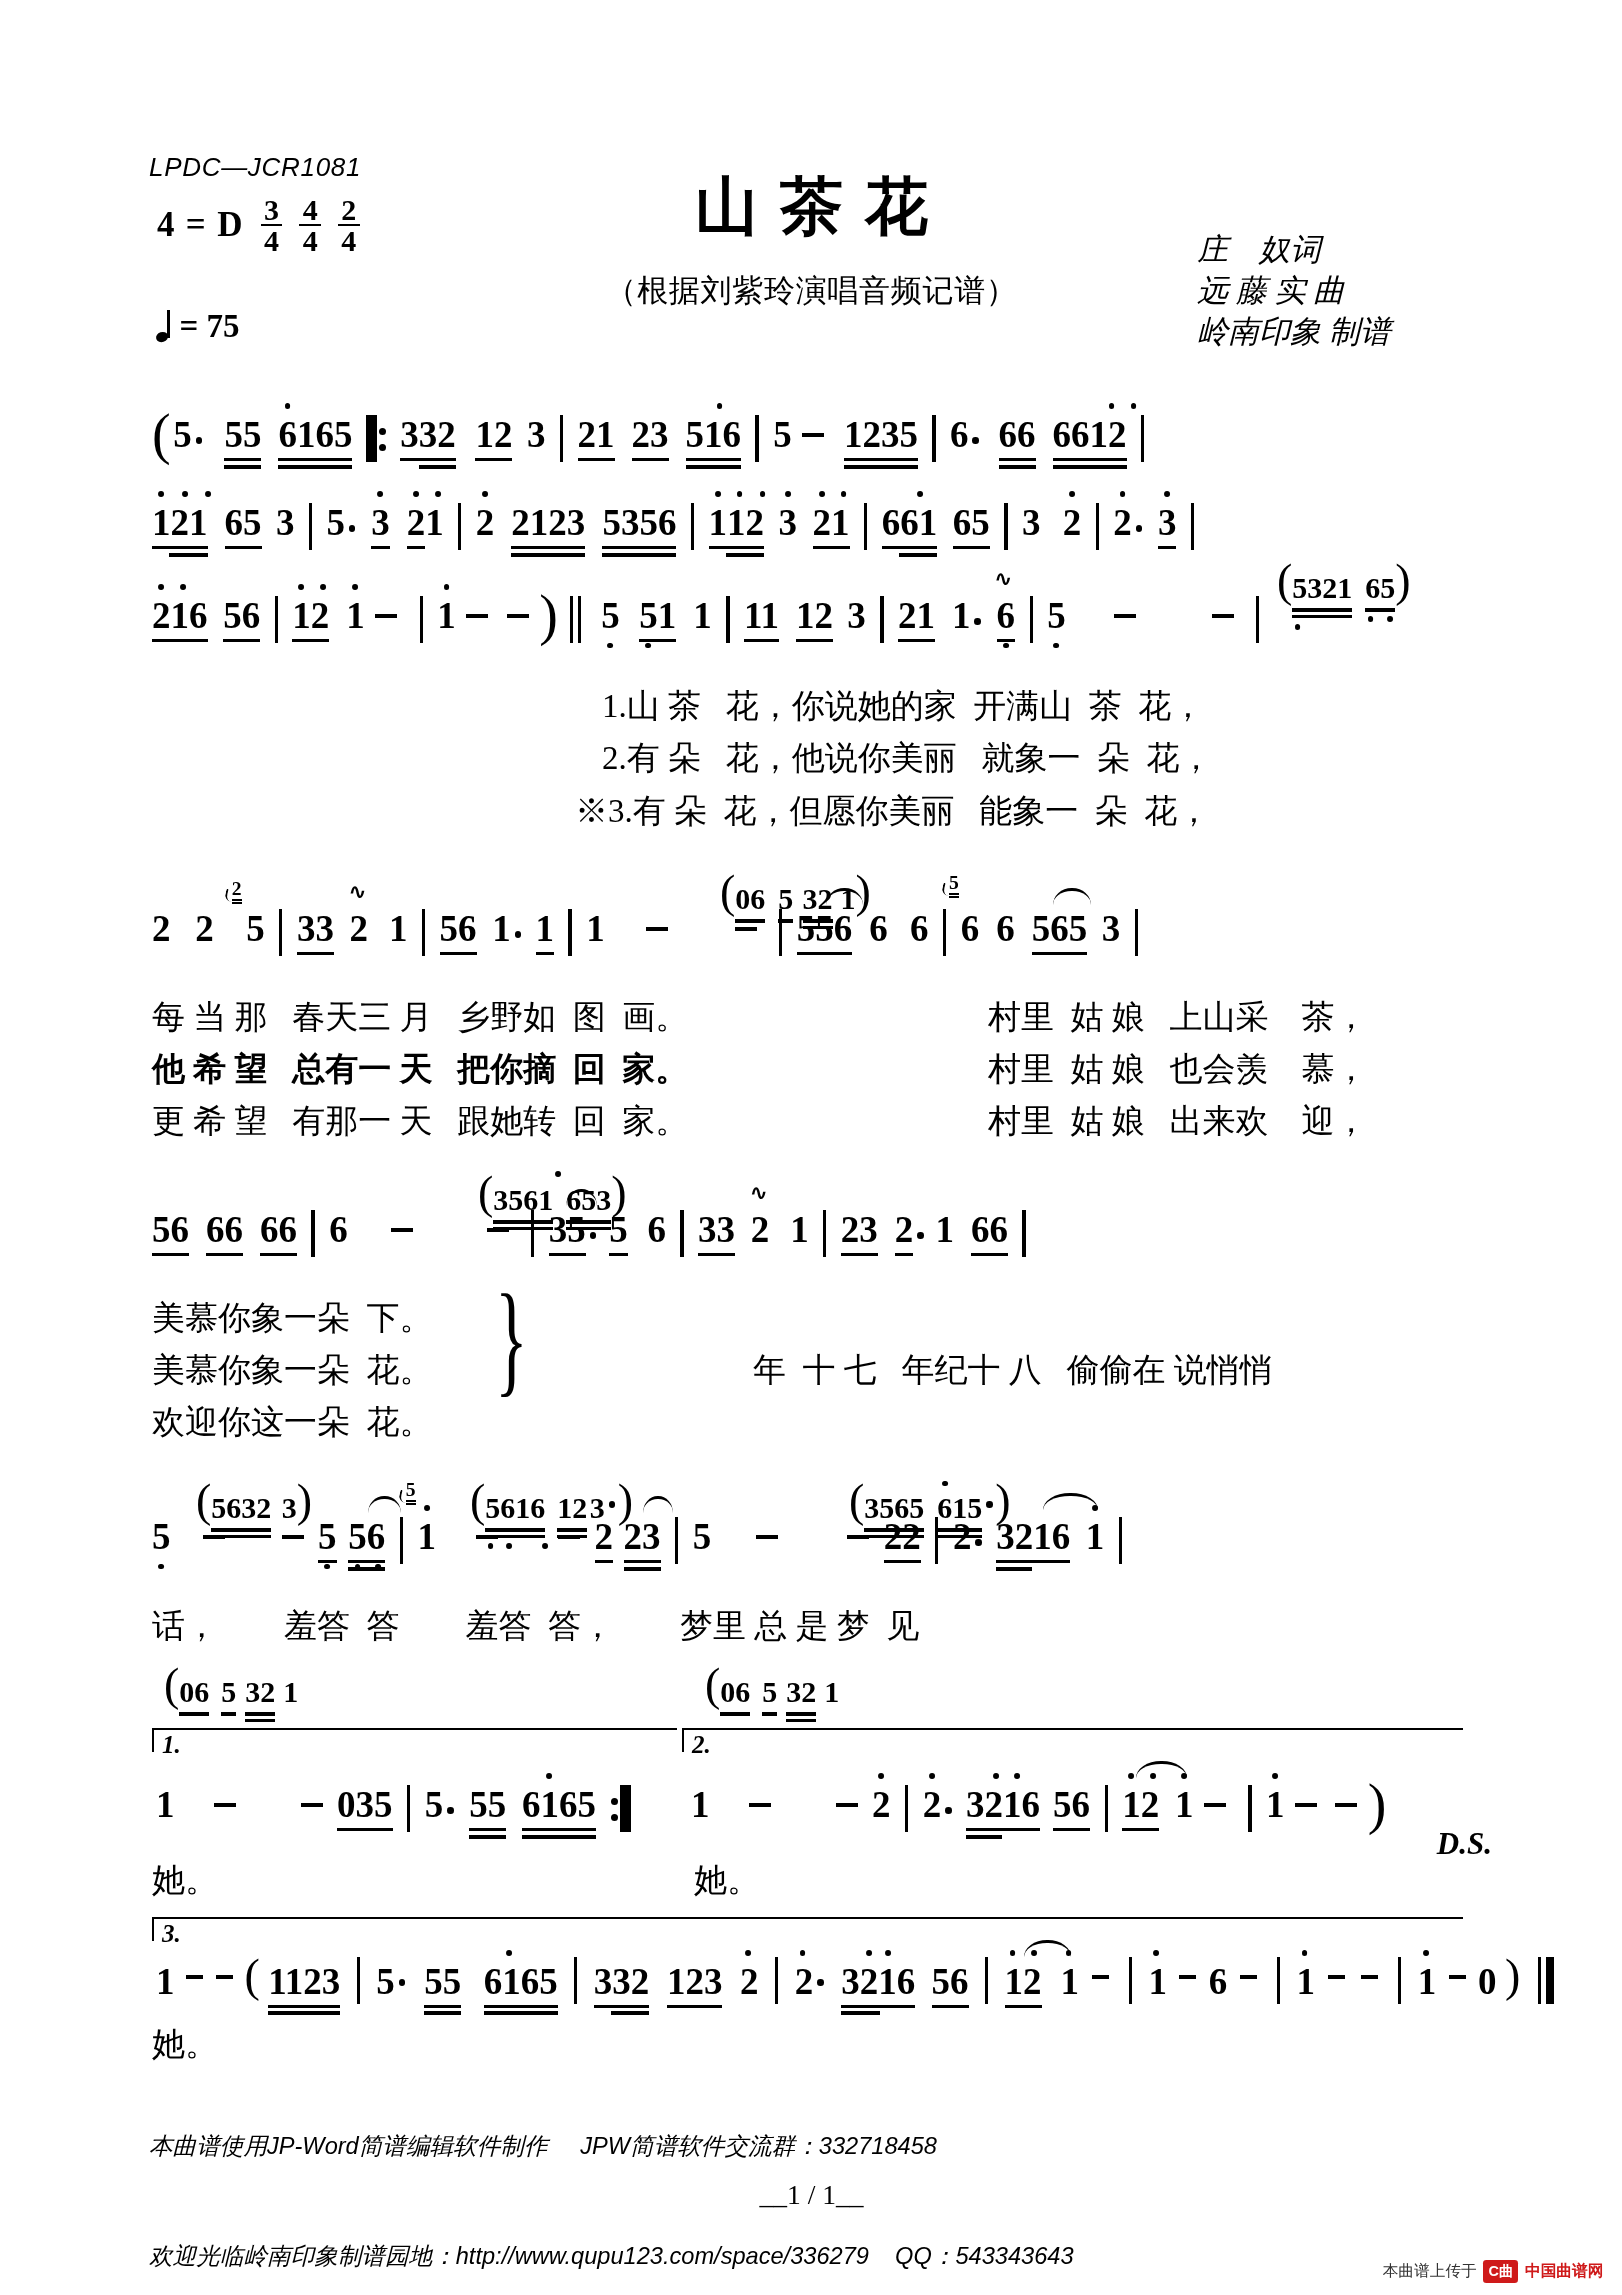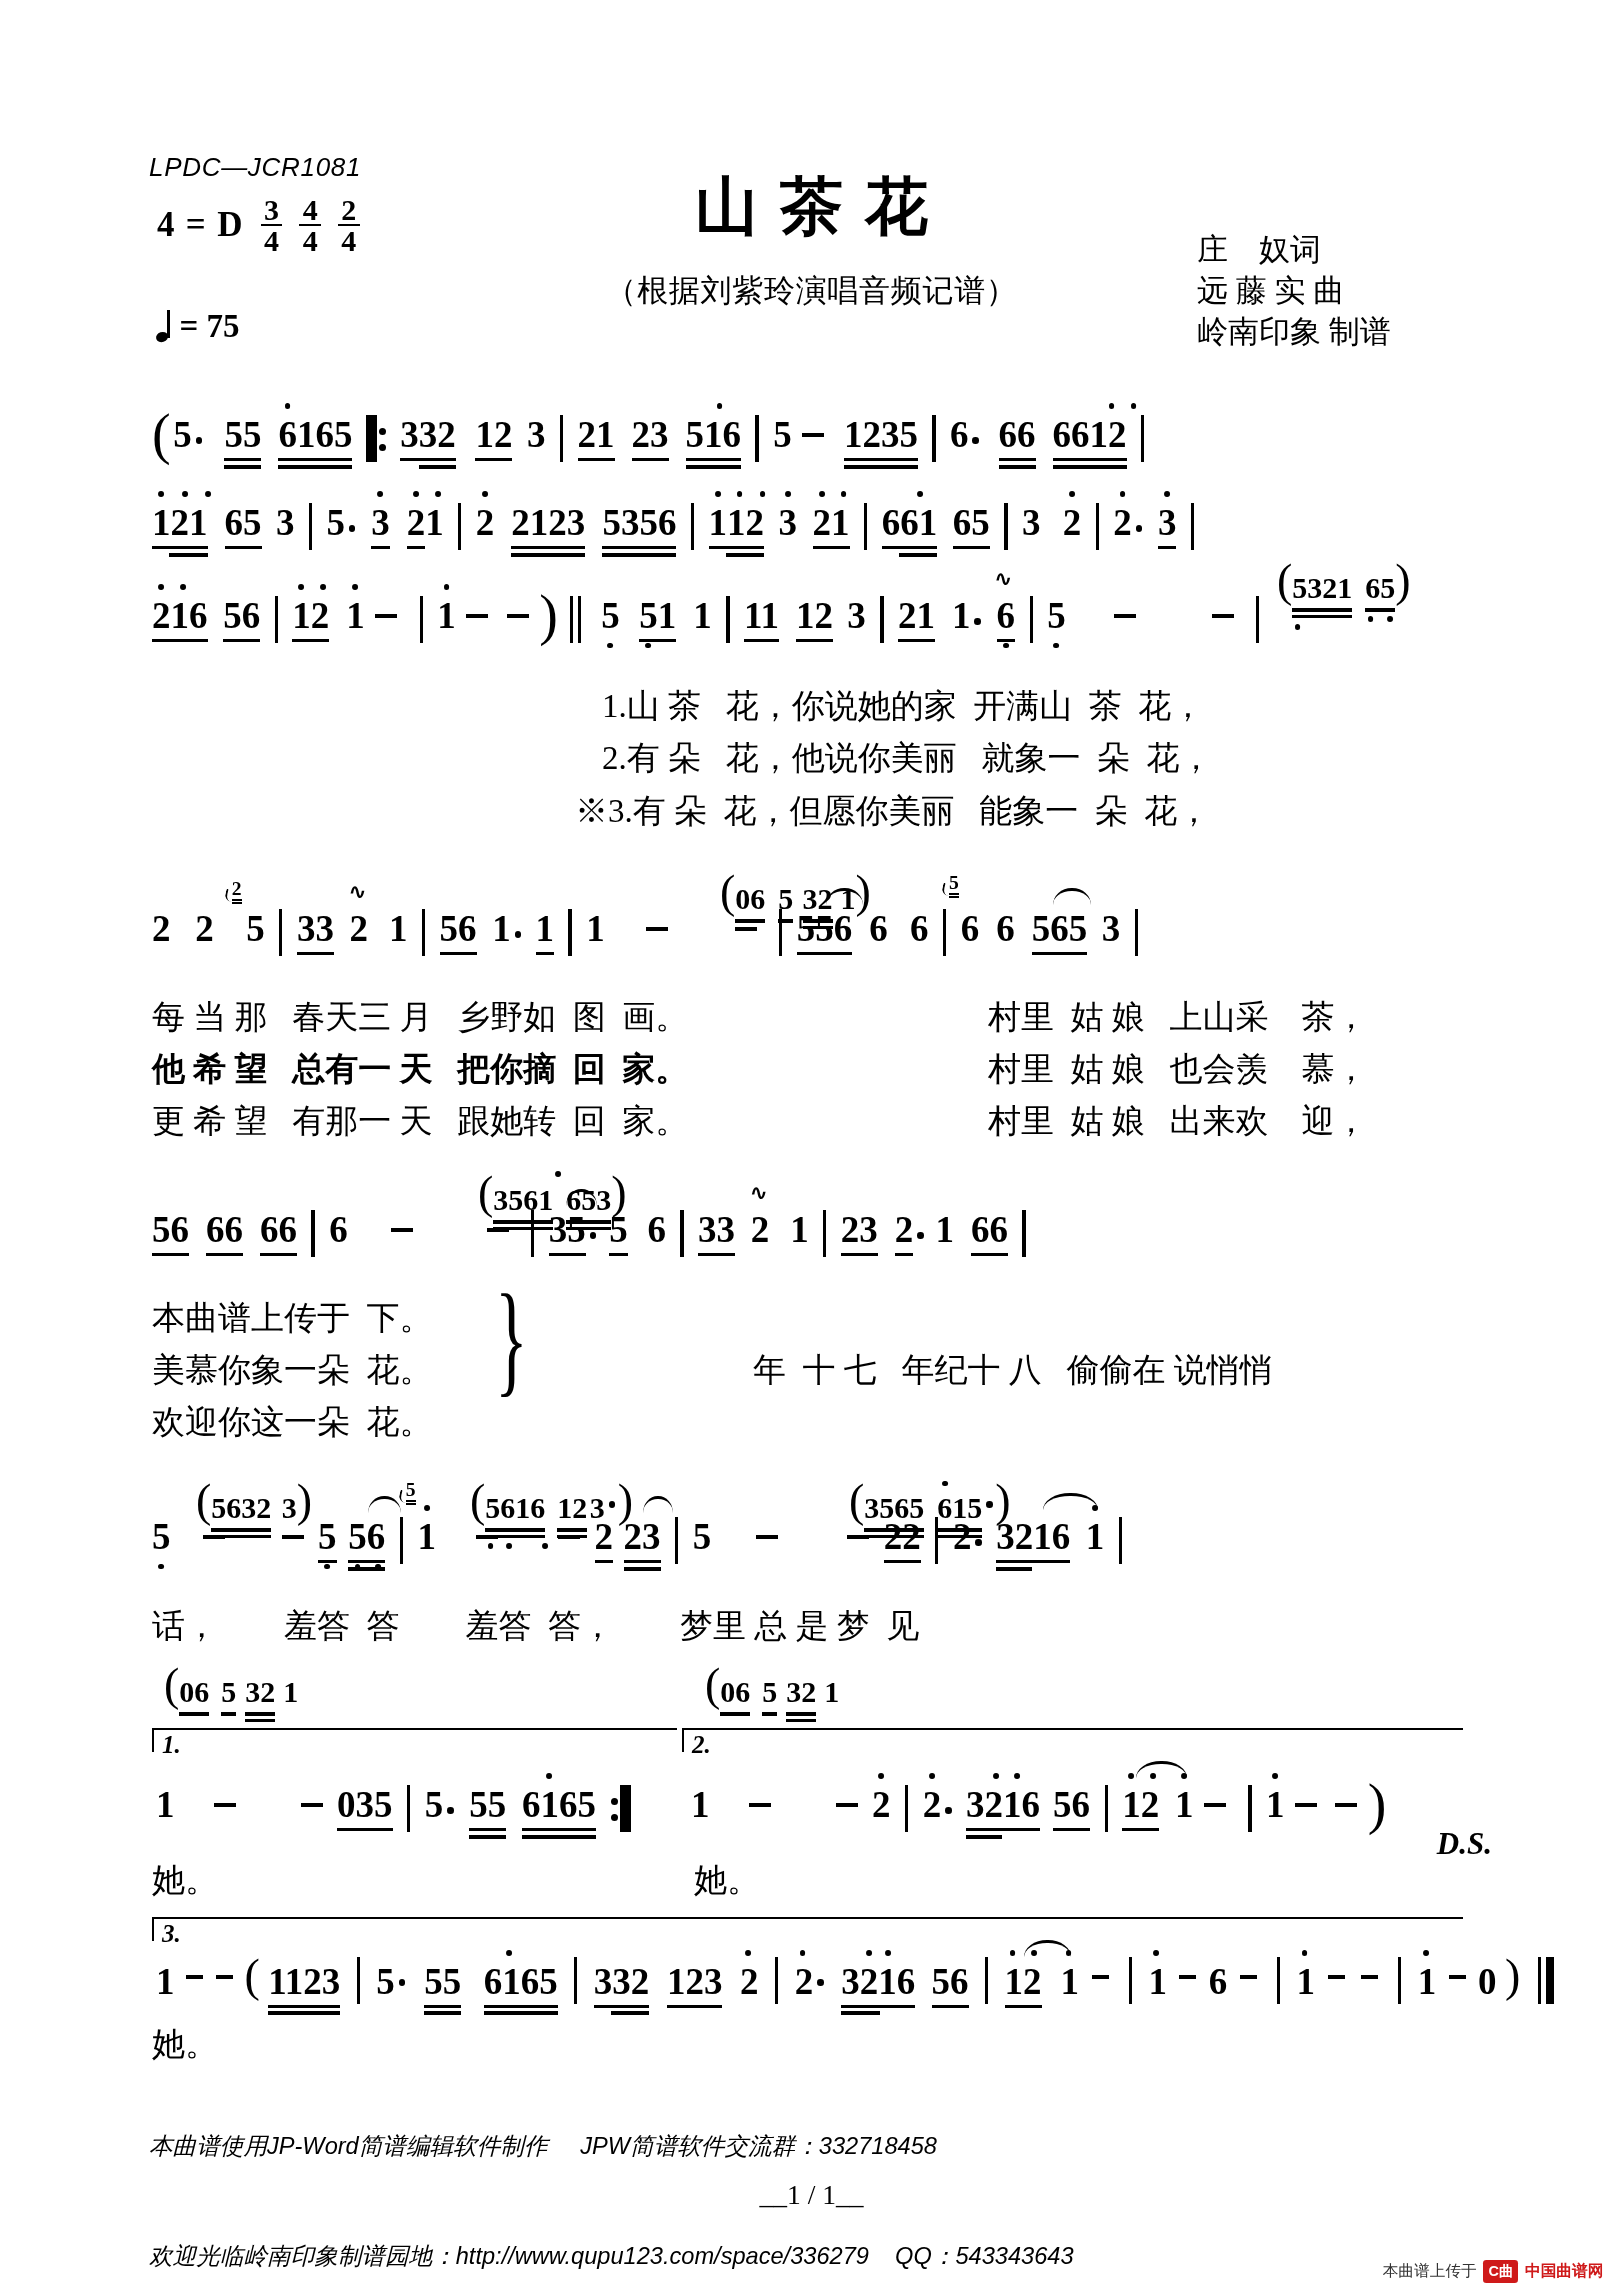--- a/index.html
+++ b/index.html
@@ -85,20 +85,21 @@
     font-family: "Liberation Serif", serif;
     letter-spacing: 0.7px;
   }
 
   
   #credits {
     left: 1197px; top: 230px;
     font-size: 31px;
     line-height: 1.32;
     font-family: "Liberation Serif", serif;
+    font-style: italic;
   }
   #credits .crow { white-space: pre; }
 
   
   .staff { position: absolute; white-space: nowrap; }
 
   .note {
     position: relative;
     display: inline-block;
     font-family: "Liberation Serif", serif;
@@ -488,21 +489,21 @@
   <span class="note">23<span class="beam" style="left:0;right:0;bottom:-7.9px;"></span></span>
   <span class="note" style="margin-left:14.4px;">2<span class="beam" style="left:0;right:0;bottom:-7.9px;"></span></span><span class="augdot"></span>
   <span class="note" style="margin-left:6.5px;">1</span>
   <span class="note" style="margin-left:14.4px;">66<span class="beam" style="left:0;right:0;bottom:-7.9px;"></span></span>
   <span class="bar"></span>
 </div>
 <div class="interlude" style="left:478px; top:1183px;">
   <span class="paren" style="font-size:46px;">(</span><span style="position:relative;display:inline-block;">356<span class="dot-up" style="left:65px; top:-11.8px;"></span>1<span class="beam" style="left:0;right:0;bottom:-6.5px;"></span><span class="beam" style="left:0;right:0;bottom:-13px;"></span></span><span style="position:relative;display:inline-block;margin-left:13px;">653<span class="beam" style="left:0;right:0;bottom:-6.5px;"></span><span class="beam" style="left:0;right:0;bottom:-13px;"></span></span><span class="paren" style="font-size:46px;">)</span>
 </div>
 
-<div class="lyric" style="left:152px; top:1296px;">本曲谱上传于  下。</div>
+<div class="lyric" style="left:152px; top:1296px;">美慕你象一朵  下。</div>
 <div class="lyric" style="left:152px; top:1348px;">美慕你象一朵  花。</div>
 <div class="lyric" style="left:152px; top:1400px;">欢迎你这一朵  花。</div>
 <div class="brace" style="left:495px; top:1277px;">}</div>
 <div class="lyric" style="left:753px; top:1348px;">年  十 七   年纪十 八   偷偷在 说悄悄</div>
 
 <div class="staff" style="left:152px; top:1518px;">
   <span class="note">5<span class="dot-dn" style="left:9.2px;"></span></span>
   <span class="dash" style="margin-left:30px;"></span>
   <span class="dash" style="margin-left:46px;"></span>
   <span class="note" style="margin-left:3.9px;">5<span class="dot-dn" style="left:9.2px;"></span><span class="beam" style="left:0;right:0;bottom:-7.9px;"></span></span>

